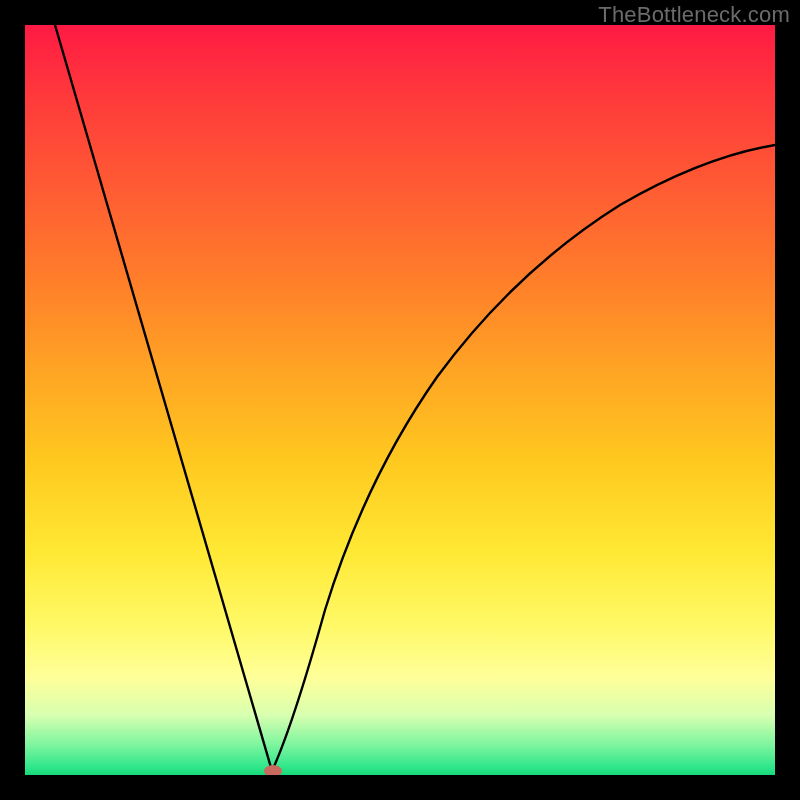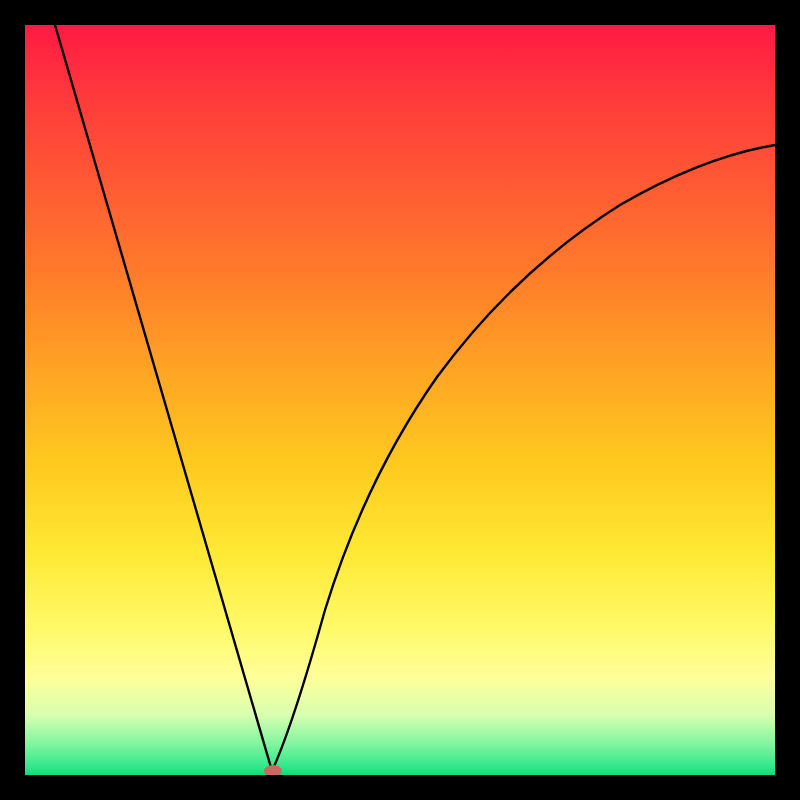--- a/index.html
+++ b/index.html
@@ -67,13 +67,14 @@
     <svg class="curve" viewBox="0 0 750 750" preserveAspectRatio="none">
       <path d="M 30 0 L 247 746" fill="none" stroke="#000" stroke-width="2.4" stroke-linecap="round" stroke-linejoin="round"></path>
       <path d="M 247 746
                Q 268 700 300 585
                Q 340 455 412 352
                Q 490 246 595 180
                Q 678 132 750 120" fill="none" stroke="#000" stroke-width="2.4" stroke-linecap="round" stroke-linejoin="round"></path>
       <ellipse class="marker" cx="248" cy="746" rx="9" ry="6"></ellipse>
     </svg>
   </div>
+  <div class="watermark">TheBottleneck.com</div>
 </div>
 
 </body></html>

